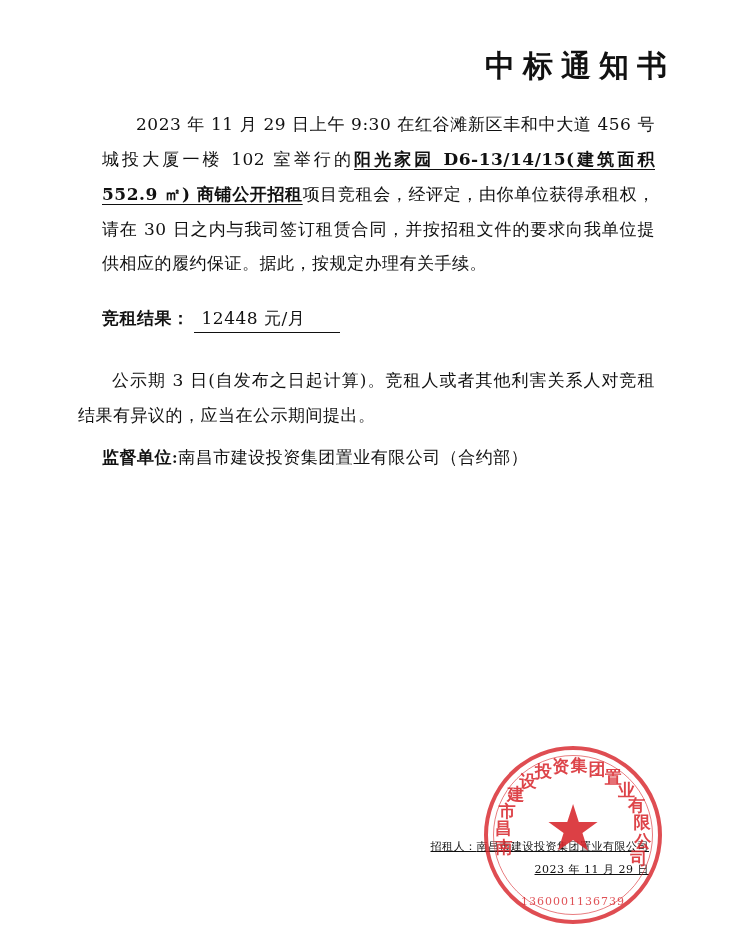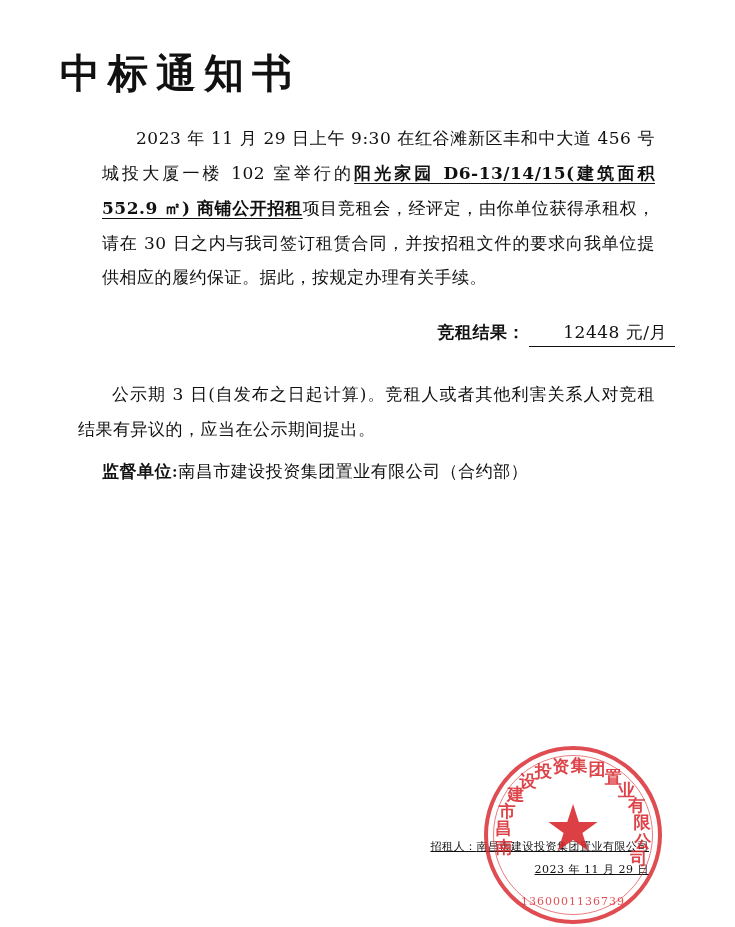--- a/index.html
+++ b/index.html
@@ -18,22 +18,22 @@
 
   .page {
     position: relative;
     width: 735px;
     height: 927px;
     box-sizing: border-box;
     padding: 0 60px;
   }
 
   .doc-title {
-    text-align: left;
-    font-size: 40px;
+    text-align: right;
+    font-size: 30px;
     font-weight: bold;
     letter-spacing: 8px;
     margin-top: 46px;
     margin-bottom: 0;
     font-family: "DejaVu Serif", "Liberation Serif", serif;
   }
 
   .addressee {
     margin-top: 60px;
     margin-left: 42px;
@@ -70,21 +70,20 @@
 
   .bold {
     font-weight: bold;
   }
 
   .result-line {
     margin-top: 26px;
     margin-left: 42px;
     font-size: 17px;
     letter-spacing: 0.5px;
-    text-align: right;
   }
   .result-label {
     font-weight: bold;
   }
   .result-value {
     display: inline-block;
     min-width: 130px;
     border-bottom: 1.5px solid #111;
     padding: 0 8px 2px 8px;
     margin-left: 4px;

